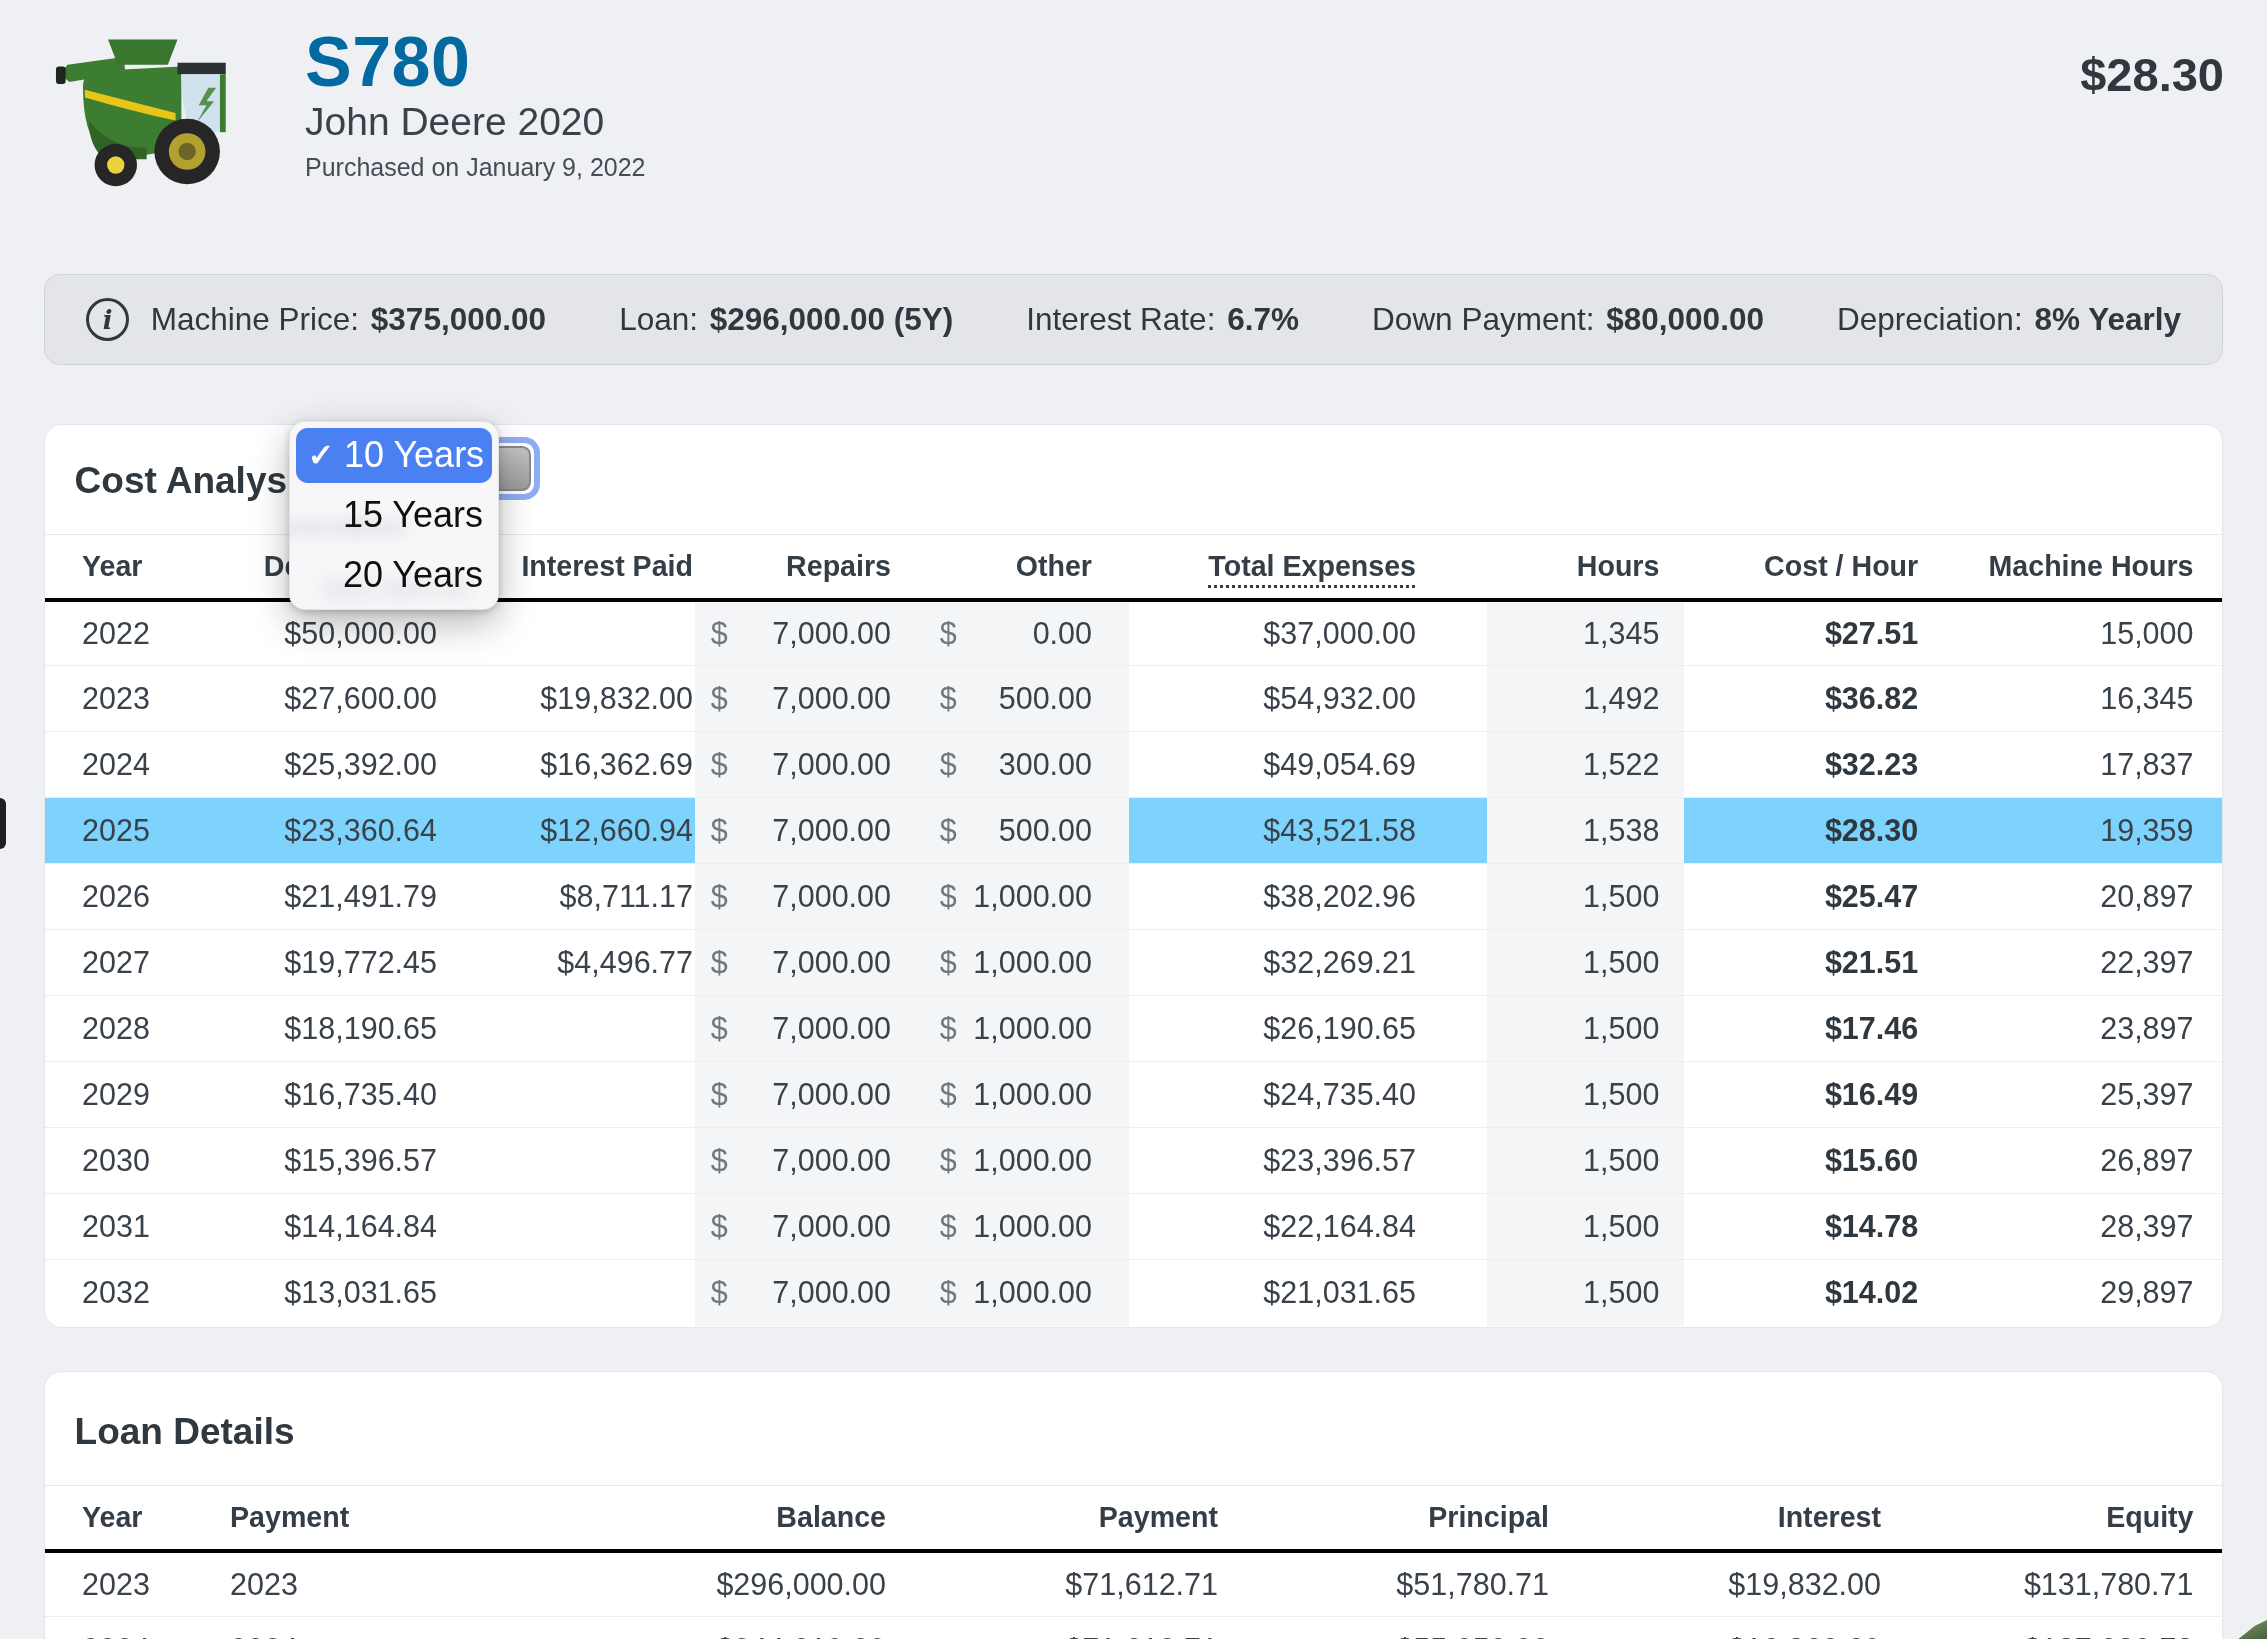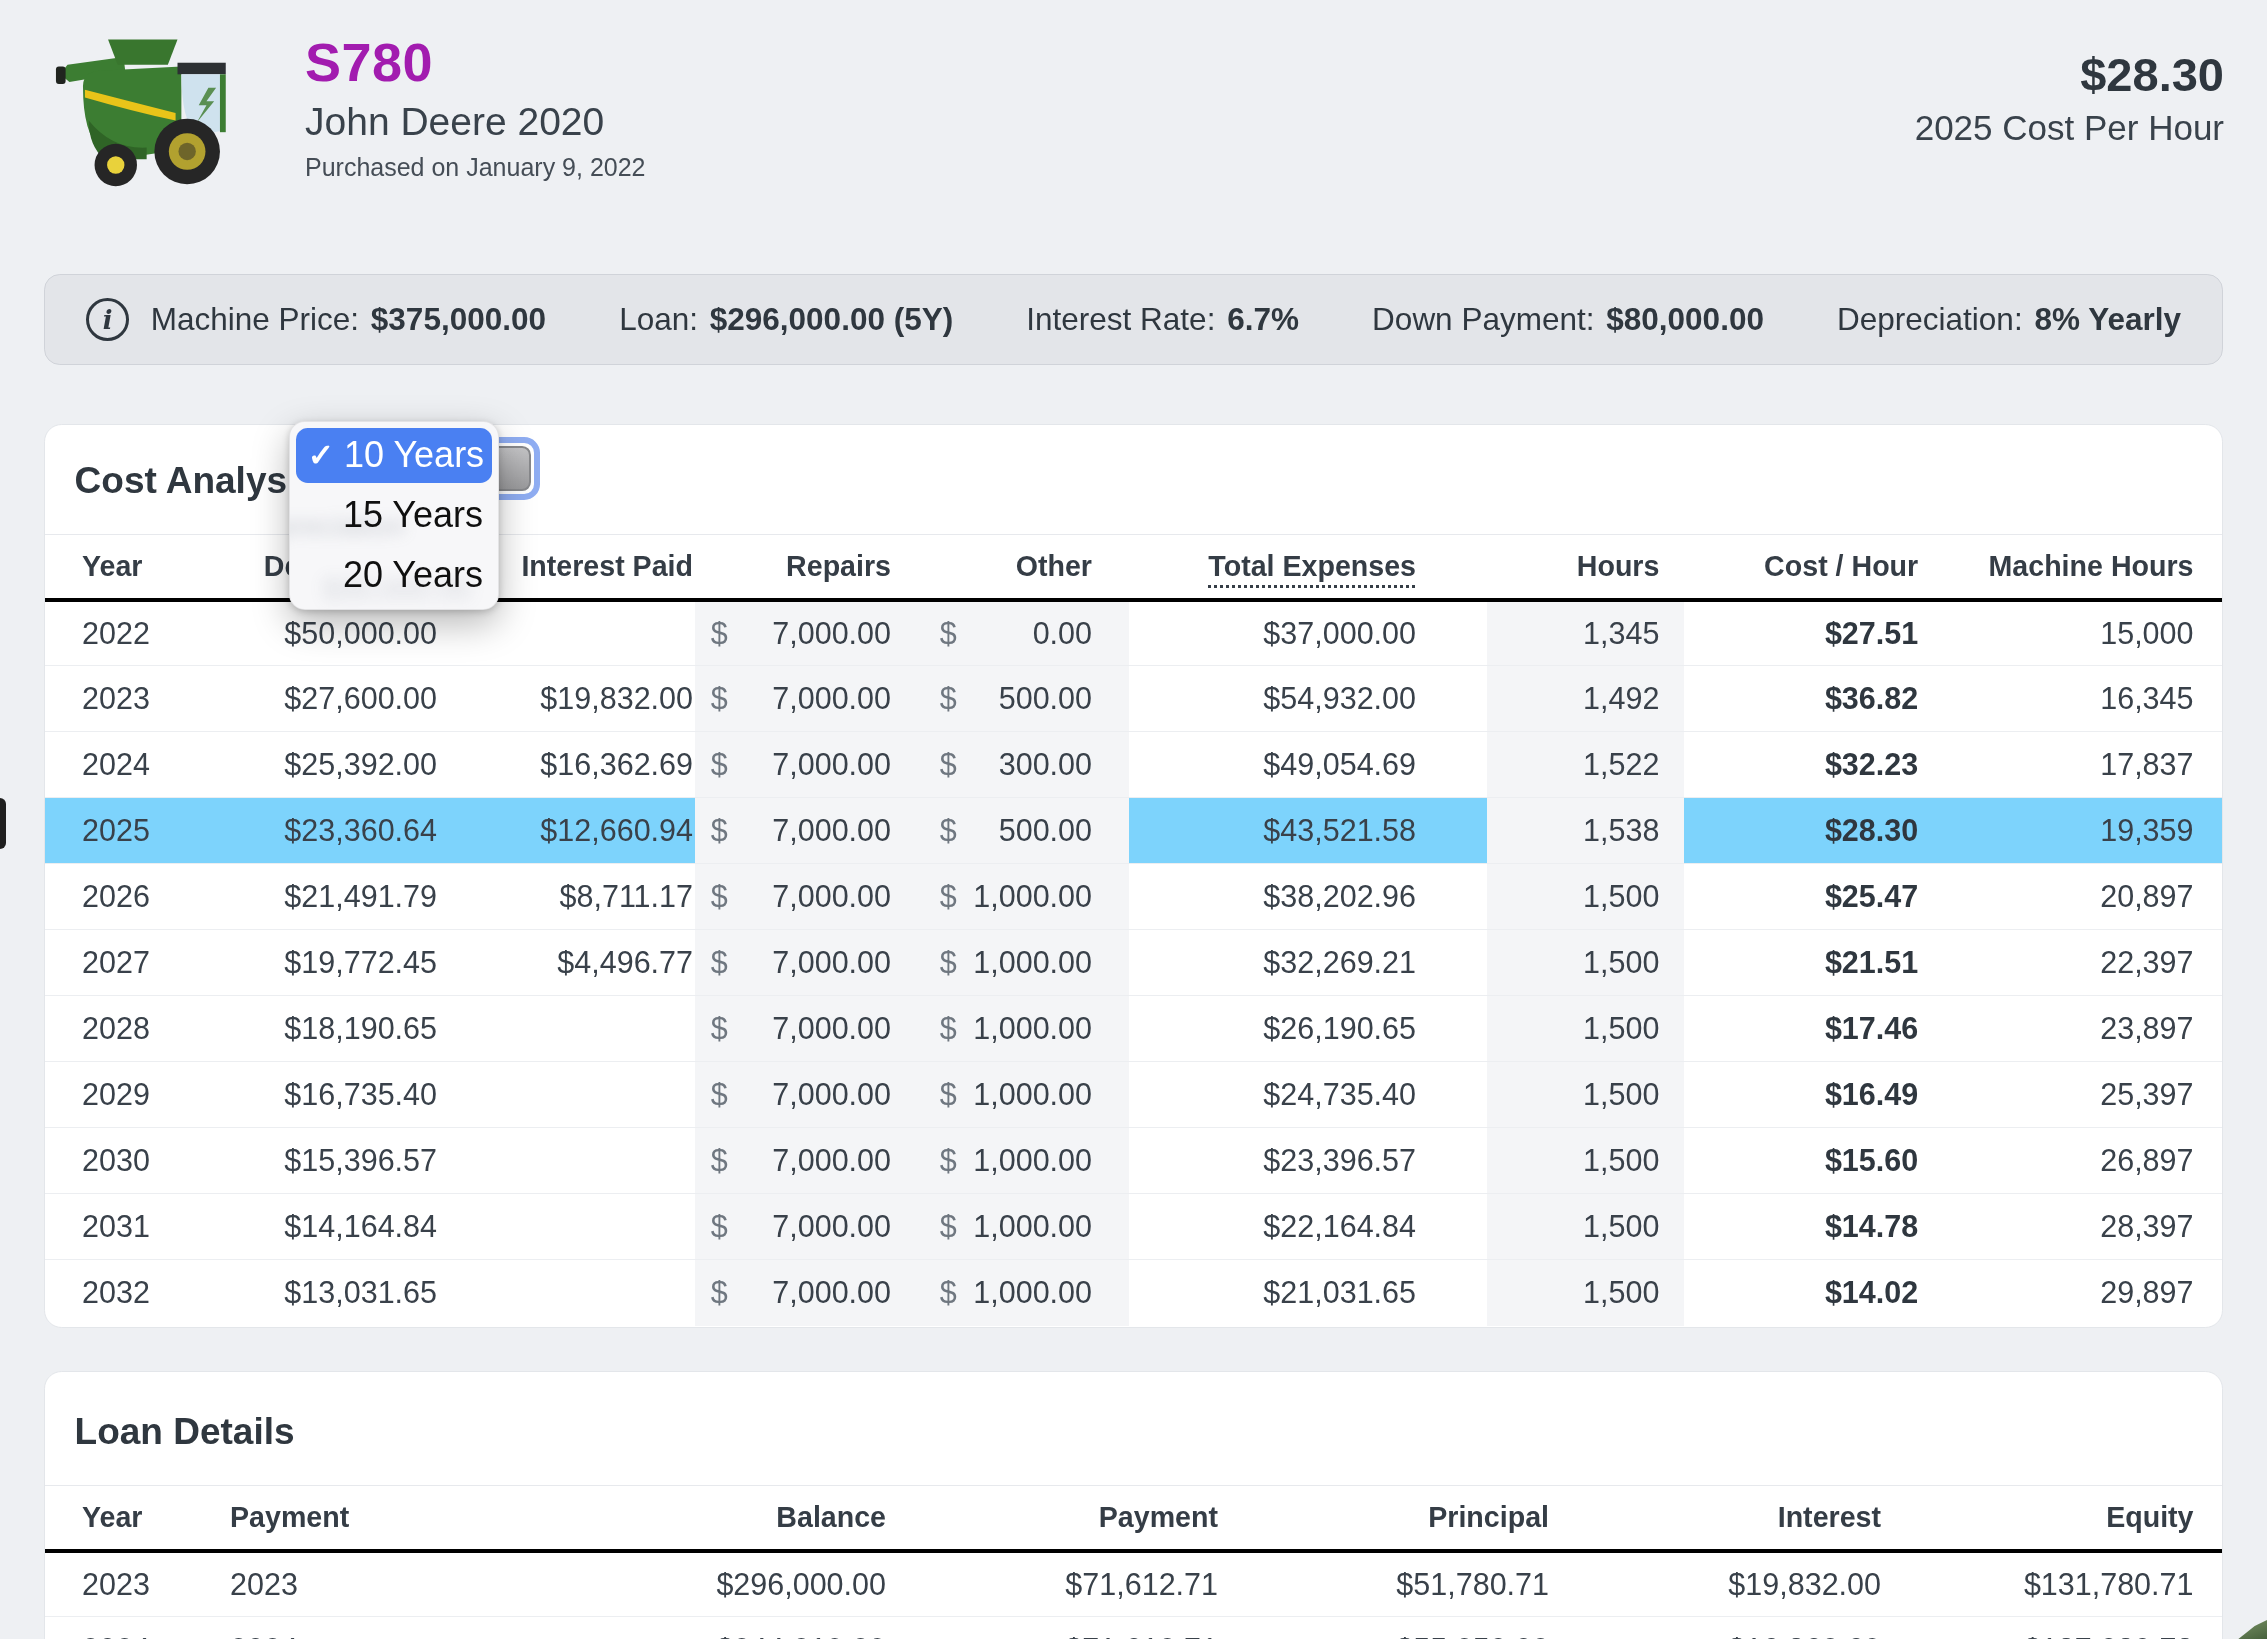--- a/index.html
+++ b/index.html
@@ -7,21 +7,21 @@
     width:2268px;height:1639px;position:relative;overflow:hidden;
     background:#eef0f3;
     font-family:"Liberation Sans", sans-serif;
     color:#353d46;
     -webkit-font-smoothing:antialiased;
   }
   
   .equip-header{position:absolute;left:0;top:0;width:2268px;height:246px;}
   .equip-icon{position:absolute;left:54px;top:27.6px;width:193px;height:164px;}
   .equip-titles{position:absolute;left:305px;top:29.6px;}
-  .equip-model{font-size:54px;font-weight:800;color:#a21caf;letter-spacing:0.5px;line-height:65px;}
+  .equip-model{font-size:70px;font-weight:800;color:#0369a1;letter-spacing:0.5px;line-height:65px;}
   .equip-make{font-size:39px;color:#39424b;line-height:53px;}
   .equip-purchase{font-size:25px;color:#454d56;line-height:39px;}
   .cph-block{position:absolute;right:44px;top:47px;text-align:right;}
   .cph-value{font-size:47px;font-weight:800;color:#2f373f;line-height:55px;}
   .cph-label{font-size:35px;color:#39424b;line-height:51px;}
   
   .summary-bar{
     position:absolute;left:44px;top:274px;width:2179px;height:91px;box-sizing:border-box;
     background:#e3e5e9;border:1px solid #d0d3d9;border-radius:15.8px;
     display:flex;align-items:center;justify-content:space-between;padding:0 41px;
@@ -121,21 +121,20 @@
     <circle cx="64" cy="142" r="22" fill="#262626"></circle>
     <circle cx="64" cy="142" r="9" fill="#e9d23b"></circle>
   </svg>
   <div class="equip-titles">
     <div class="equip-model">S780</div>
     <div class="equip-make">John Deere 2020</div>
     <div class="equip-purchase">Purchased on January 9, 2022</div>
   </div>
   <div class="cph-block">
     <div class="cph-value">$28.30</div>
-    <div class="cph-label">2025 Cost Per Hour</div>
   </div>
 </div>
 
 <div class="summary-bar">
     <div class="summary-item">
       <span class="info-icon">i</span>
       <span>Machine Price: </span>
       <b>$375,000.00</b>
     </div>
     <div class="summary-item">

